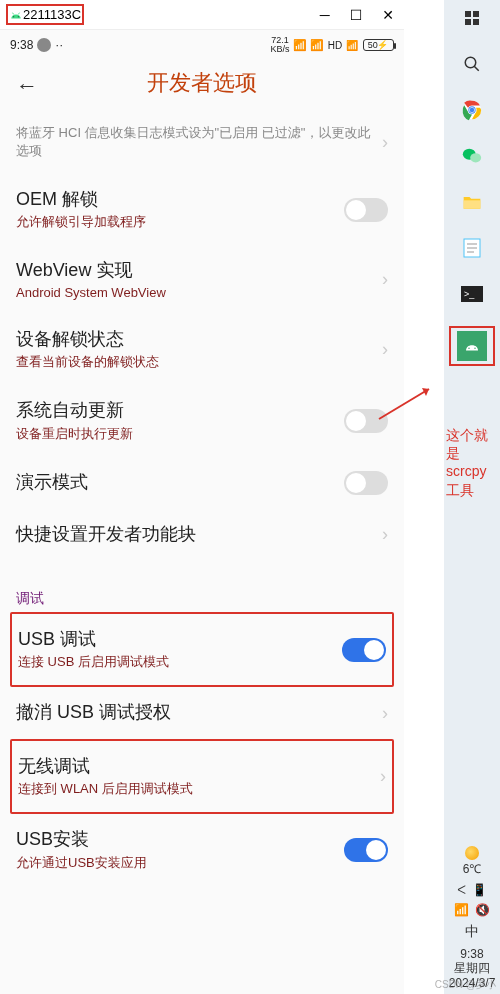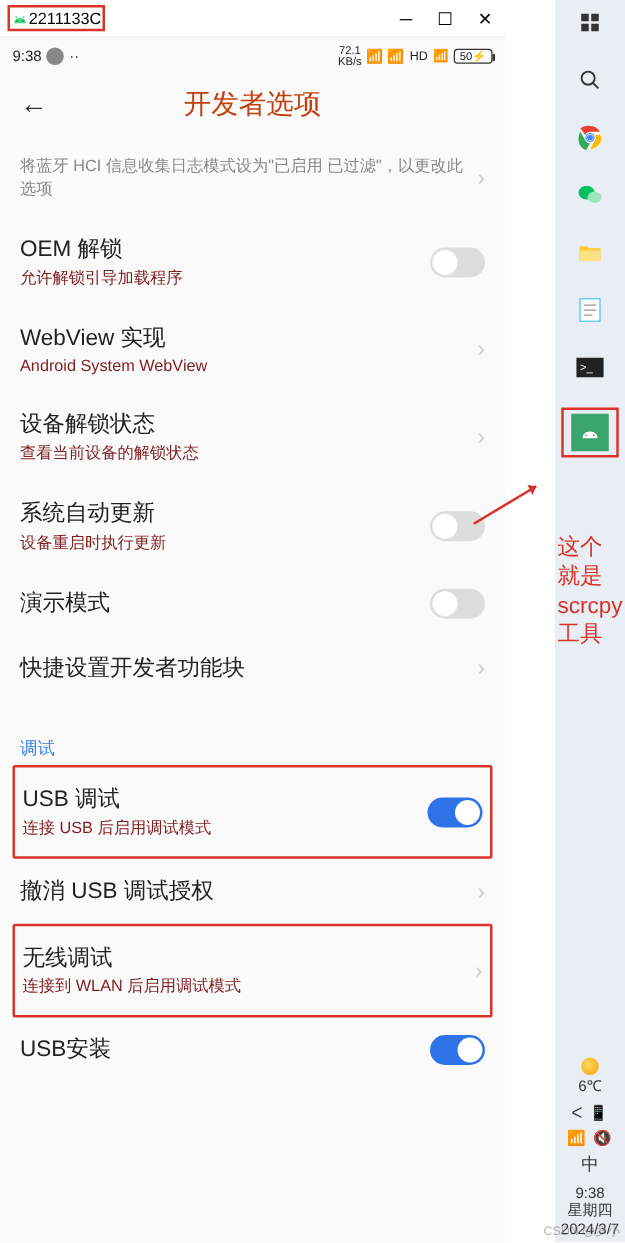--- a/index.html
+++ b/index.html
@@ -77,21 +77,21 @@
 .chevron { color: #ccc; font-size: 18px; margin-left: 6px; }
 .toggle {
   width: 44px; height: 24px; border-radius: 12px;
   position: relative; flex-shrink: 0;
 }
 .toggle::after { content:""; position:absolute; width:20px; height:20px; background:#fff; border-radius:50%; top:2px; }
 .toggle-off { background: #ddd; }
 .toggle-off::after { left: 2px; }
 .toggle-on { background: #2f73e8; }
 .toggle-on::after { right: 2px; }
-.section-label { color:#3b82f6; font-size:14px; padding: 30px 0 4px 0; }
+.section-label { color:#701a75; font-size:14px; padding: 30px 0 4px 0; }
 .red-box { border: 2px solid #d9332a; margin: 0 -6px; padding: 6px; border-radius: 2px; }
 .partial-top { color:#888; font-size:13px; }
 .win-taskbar {
   position: absolute;
   right: 0; top: 0;
   width: 56px; height: 994px;
   background: #e8eef3;
   display: flex;
   flex-direction: column;
   align-items: center;
@@ -116,21 +116,21 @@
   position: absolute;
   right: 66px;
   top: 384px;
   pointer-events: none;
 }
 .annotation {
   position: absolute;
   right: 4px;
   top: 426px;
   color: #d9332a;
-  font-size: 18px;
+  font-size: 14px;
   line-height: 1.3;
   width: 50px;
   text-align: left;
 }
 .systray {
   margin-top: auto;
   width: 100%;
   display: flex;
   flex-direction: column;
   align-items: center;
@@ -277,20 +277,21 @@
           <div class="row-title">无线调试</div>
           <div class="row-sub">连接到 WLAN 后启用调试模式</div>
         </div>
         <span class="chevron">›</span>
       </div>
     </div>
 
     <div class="row">
       <div class="row-text">
         <div class="row-title">USB安装</div>
+        <div class="row-sub">允许通过USB安装应用</div>
       </div>
       <div class="toggle toggle-on"></div>
     </div>
   </div>
 </div>
 
 <div class="win-taskbar">
   <div class="task-icon">
     <svg width="16" height="16" viewBox="0 0 16 16">
         <rect x="1" y="1" width="6" height="6" fill="#333"></rect>

